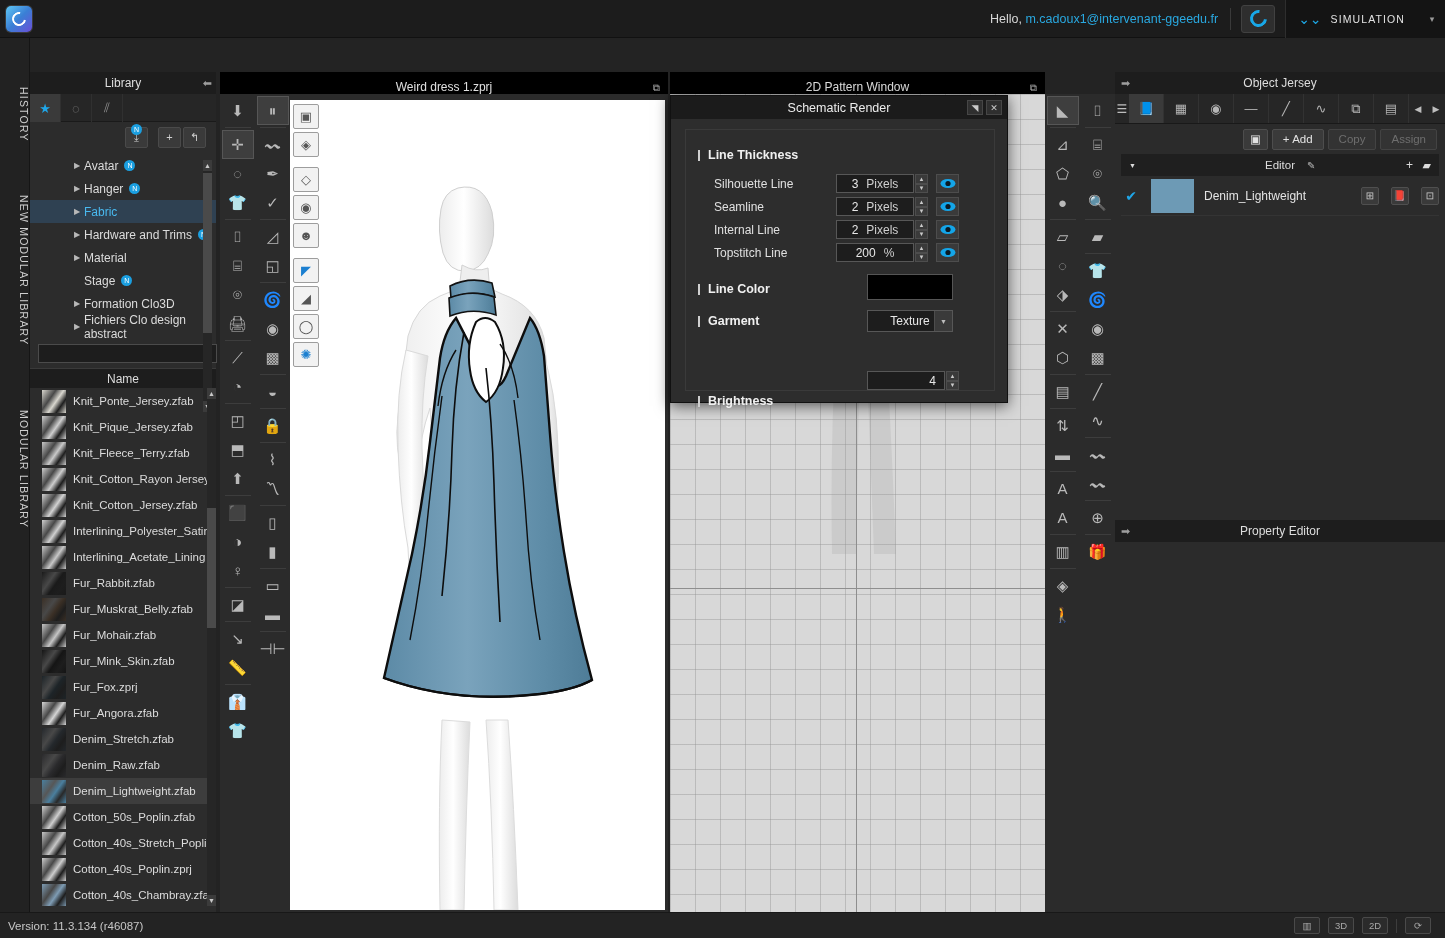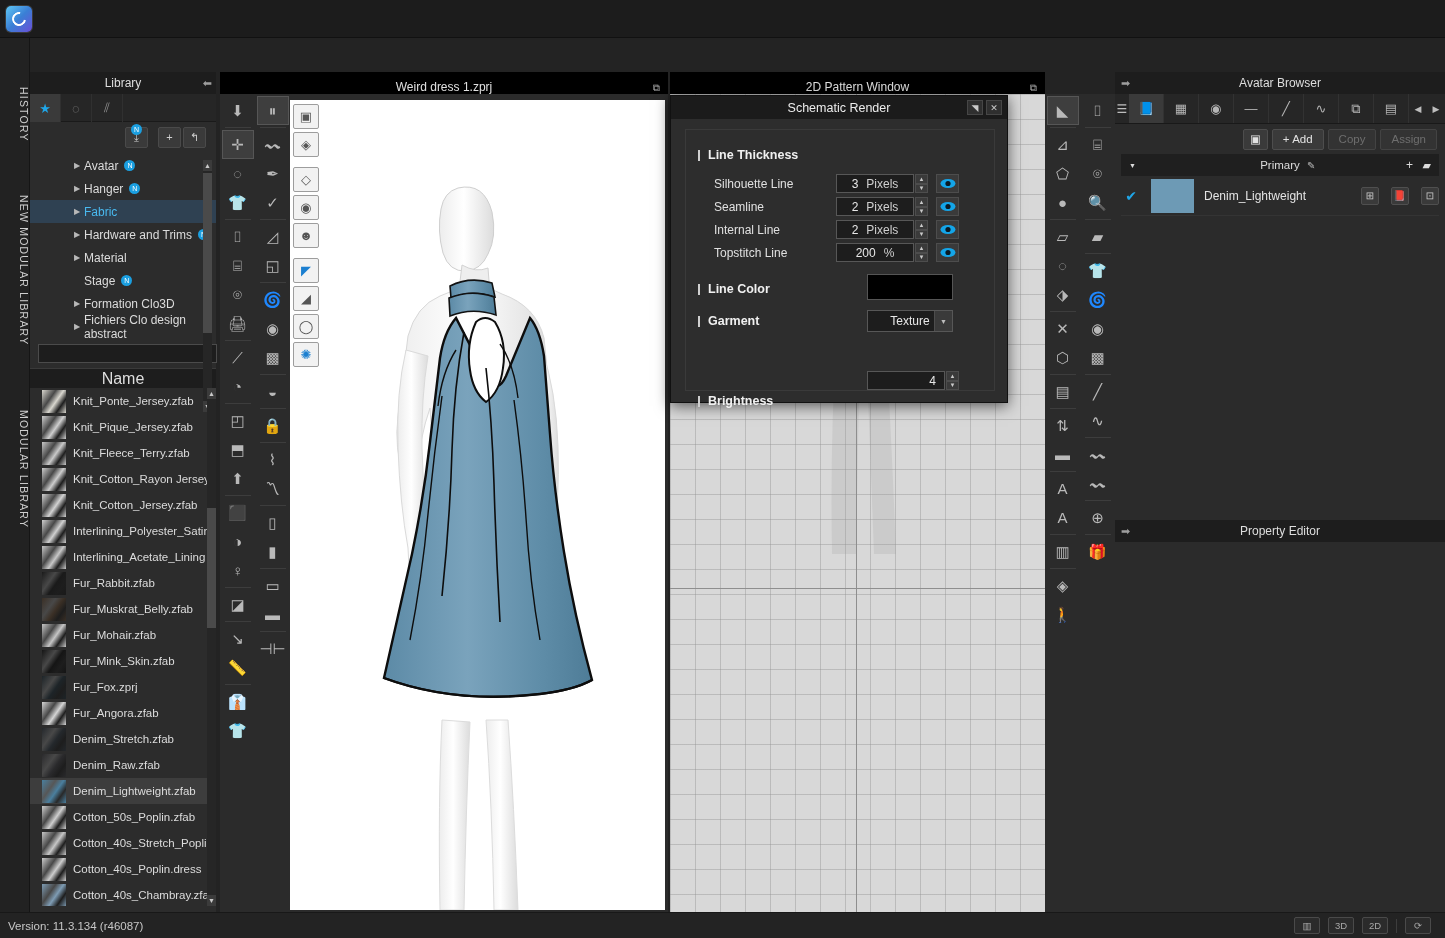--- a/index.html
+++ b/index.html
@@ -99,21 +99,21 @@
   .tree-scroll .thumb { position: absolute; top: 13px; width: 9px; height: 160px; background: #4a4a4a; }
 
   .lib-search { height: 30px; display: flex; align-items: center; padding: 0 8px; gap: 6px; }
   .lib-search .inp { flex: 1; height: 19px; background: #1d1d1d; border: 1px solid #4b4b4b; }
   .lib-search .si { font-size: 11px; color: #cdcdcd; }
   .lib-search .sc { font-size: 7px; color: #cdcdcd; }
   .lib-search .rf { font-size: 12px; color: #cdcdcd; margin-left: 4px; }
   .lib-search .gr { font-size: 12px; color: #cdcdcd; }
 
   .name-head { height: 20px; background: #1d1d1d; display: flex; align-items: center; justify-content: center;
-    font-size: 16px; color: #dedede; border-top: 1px solid #3a3a3a; }
+    font-size: 12px; color: #dedede; border-top: 1px solid #3a3a3a; }
 
   .file-list { position: relative; height: 518px; overflow: hidden; }
   .file-row { height: 26px; display: flex; align-items: center; gap: 7px; padding-left: 12px; font-size: 11.5px; color: #dcdcdc; white-space: nowrap; }
   .file-row.sel { background: #3d3d3d; }
   .thumb-sw { width: 24px; height: 23px; flex: 0 0 24px; background: #888; position: relative; overflow: hidden; }
   .file-scroll { position: absolute; right: 0; top: 0; width: 9px; height: 518px; background: #262626; }
   .file-scroll .up, .file-scroll .dn { height: 11px; background: #3b3b3b; color: #c9c9c9; font-size: 7px;
     display: flex; align-items: center; justify-content: center; }
   .file-scroll .dn { position: absolute; bottom: 0; width: 9px; }
   .file-scroll .thumb { position: absolute; top: 120px; width: 9px; height: 120px; background: #4a4a4a; }
@@ -235,20 +235,35 @@
 </style>
 </head>
 <body>
 
 <div class="app">
 
   <div class="topbar">
     <div class="logo">
         <div class="ring"></div>
       </div>
+    <div class="topbar-right">
+      <div class="hello">
+        <span>Hello,</span>
+        <b>m.cadoux1@intervenant-ggeedu.fr</b>
+      </div>
+      <div class="divider-v"></div>
+      <div class="cloud-btn">
+        <div class="cloud-c"></div>
+      </div>
+      <div class="sim-btn">
+        <span class="chev">⌄⌄</span>
+        <span class="lbl">SIMULATION</span>
+      </div>
+      <div class="sim-caret">▾</div>
+    </div>
   </div>
 
   <div class="vrail">
     <div class="vtext v1">HISTORY</div>
     <div class="vtext v2">NEW MODULAR LIBRARY</div>
     <div class="vtext v3">MODULAR LIBRARY</div>
   </div>
 
   <div class="library">
     <div class="panel-title">
@@ -393,21 +408,21 @@
           <div class="file-row">
             <span class="thumb-sw" style="background: linear-gradient(125deg, rgb(207, 207, 207) 0%, rgba(255, 255, 255, 0.133) 35%, rgb(207, 207, 207) 55%, rgba(0, 0, 0, 0.333) 75%, rgb(207, 207, 207) 100%);"></span>
             <span>Cotton_50s_Poplin.zfab</span>
           </div>
           <div class="file-row">
             <span class="thumb-sw" style="background: linear-gradient(125deg, rgb(199, 199, 199) 0%, rgba(255, 255, 255, 0.133) 35%, rgb(199, 199, 199) 55%, rgba(0, 0, 0, 0.333) 75%, rgb(199, 199, 199) 100%);"></span>
             <span>Cotton_40s_Stretch_Popli</span>
           </div>
           <div class="file-row">
             <span class="thumb-sw" style="background: linear-gradient(125deg, rgb(205, 205, 205) 0%, rgba(255, 255, 255, 0.133) 35%, rgb(205, 205, 205) 55%, rgba(0, 0, 0, 0.333) 75%, rgb(205, 205, 205) 100%);"></span>
-            <span>Cotton_40s_Poplin.dress</span>
+            <span>Cotton_40s_Poplin.zprj</span>
           </div>
           <div class="file-row">
             <span class="thumb-sw" style="background: linear-gradient(125deg, rgb(126, 156, 180) 0%, rgba(255, 255, 255, 0.133) 35%, rgb(126, 156, 180) 55%, rgba(0, 0, 0, 0.333) 75%, rgb(126, 156, 180) 100%);"></span>
             <span>Cotton_40s_Chambray.zfa</span>
           </div>
         </div>
       <div class="file-scroll">
         <div class="up">▲</div>
         <div class="thumb"></div>
         <div class="dn">▼</div>
@@ -810,21 +825,21 @@
         <div class="tsep"></div>
         <div class="ticon">
           <span style="font-size:15px">🎁</span>
         </div>
       </div>
   </div>
 
   <div class="obpanel">
     <div class="ob-title">
       <span class="arrl">➡</span>
-      <span>Avatar Browser</span>
+      <span>Object Jersey</span>
     </div>
     <div class="ob-tabs">
       <div class="ob-ham">☰</div>
       <div id="ob-tab-list" style="display:flex">
           <div class="ob-tab active">📘</div>
           <div class="ob-tab">▦</div>
           <div class="ob-tab">◉</div>
           <div class="ob-tab">—</div>
           <div class="ob-tab">╱</div>
           <div class="ob-tab">∿</div>
@@ -839,21 +854,21 @@
 
     <div class="ob-actions">
       <div class="ob-btn sq">▣</div>
       <div class="ob-btn">+ Add</div>
       <div class="ob-btn dis">Copy</div>
       <div class="ob-btn dis">Assign</div>
     </div>
 
     <div class="ob-grouphdr">
       <span class="tri">▼</span>
-      <span class="nm">Primary</span>
+      <span class="nm">Editor</span>
       <span class="pen">✎</span>
       <span class="r1">+</span>
       <span class="r2">▰</span>
     </div>
 
     <div id="ob-items">
         <div class="ob-item">
           <span class="ob-check">✔</span>
           <span class="ob-sw" style="background: rgb(109, 154, 181);"></span>
           <span class="ob-name">Denim_Lightweight</span>

